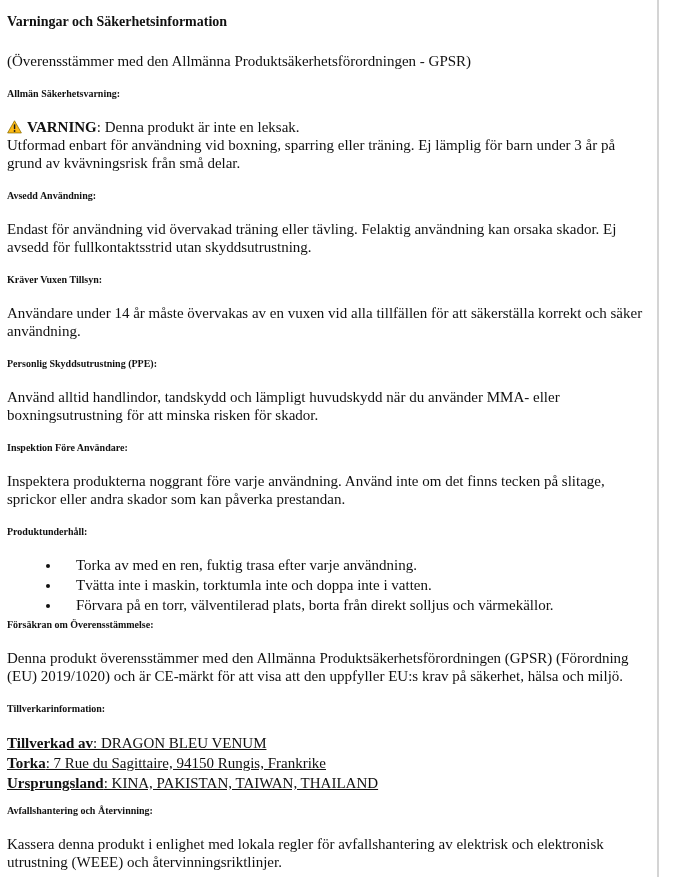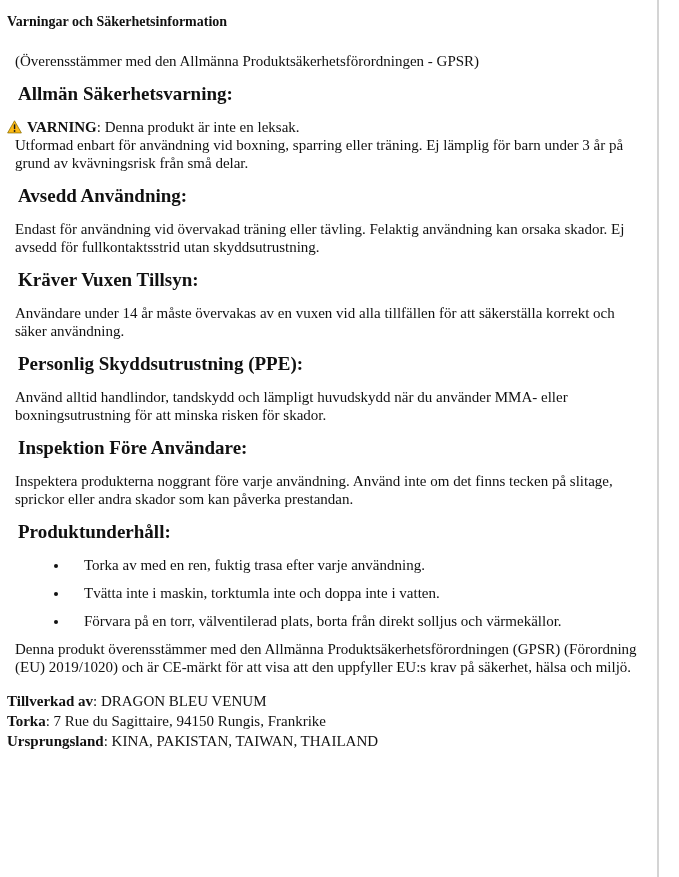--- a/index.html
+++ b/index.html
@@ -21,27 +21,27 @@
   .doc {
     padding: 12px 34px 0 7px;
   }
   h1 {
     font-size: 14px;
     line-height: 20px;
     font-weight: bold;
     margin: 0 0 20px 0;
   }
   h2 {
-    font-size: 19px;
+    font-size: 10px;
     line-height: 18px;
     font-weight: bold;
-    margin: 0 0 15px 11px;
+    margin: 0 0 15px 0;
   }
   p {
-    margin: 0 0 15px 8px;
+    margin: 0 0 15px 0;
   }
   p.tight {
     margin: 0;
   }
   .warn-line {
     margin: 0;
   }
   .warn-icon {
     display: inline-block;
     margin-right: 5px;
@@ -51,24 +51,25 @@
   }
   strong { font-weight: bold; }
   ul.maintenance {
     margin: 0 0 1px 0;
     padding: 0 0 0 52px;
     list-style: disc;
   }
   ul.maintenance li {
     padding-left: 15px;
     line-height: 18px;
-    margin: 10px;
+    margin: 2px;
   }
   .info-block {
     margin: 0 0 9px 0;
+    text-decoration: underline;
   }
   .info-line {
     margin: 0;
     line-height: 20px;
   }
   .divider-right {
     position: absolute;
     top: 0;
     bottom: 0;
     right: 20px;
@@ -118,27 +119,33 @@
   <section>
     <h2>Produktunderhåll:</h2>
     <ul class="maintenance">
       <li>Torka av med en ren, fuktig trasa efter varje användning.</li>
       <li>Tvätta inte i maskin, torktumla inte och doppa inte i vatten.</li>
       <li>Förvara på en torr, välventilerad plats, borta från direkt solljus och värmekällor.</li>
     </ul>
   </section>
 
   <section>
+    <h2>Försäkran om Överensstämmelse:</h2>
     <p>Denna produkt överensstämmer med den Allmänna Produktsäkerhetsförordningen (GPSR) (Förordning (EU) 2019/1020) och är CE-märkt för att visa att den uppfyller EU:s krav på säkerhet, hälsa och miljö.</p>
   </section>
 
   <section>
+    <h2>Tillverkarinformation:</h2>
     <div class="info-block">
       <p class="info-line"><strong>Tillverkad av</strong><span>: DRAGON BLEU VENUM</span></p>
       <p class="info-line"><strong>Torka</strong><span>: 7 Rue du Sagittaire, 94150 Rungis, Frankrike</span></p>
       <p class="info-line"><strong>Ursprungsland</strong><span>: KINA, PAKISTAN, TAIWAN, THAILAND</span></p>
     </div>
   </section>
 
+  <section>
+    <h2>Avfallshantering och Återvinning:</h2>
+    <p class="tight">Kassera denna produkt i enlighet med lokala regler för avfallshantering av elektrisk och elektronisk utrustning (WEEE) och återvinningsriktlinjer.</p>
+  </section>
 
 </div>
 
 <div class="divider-right"></div>
 
 </body></html>

